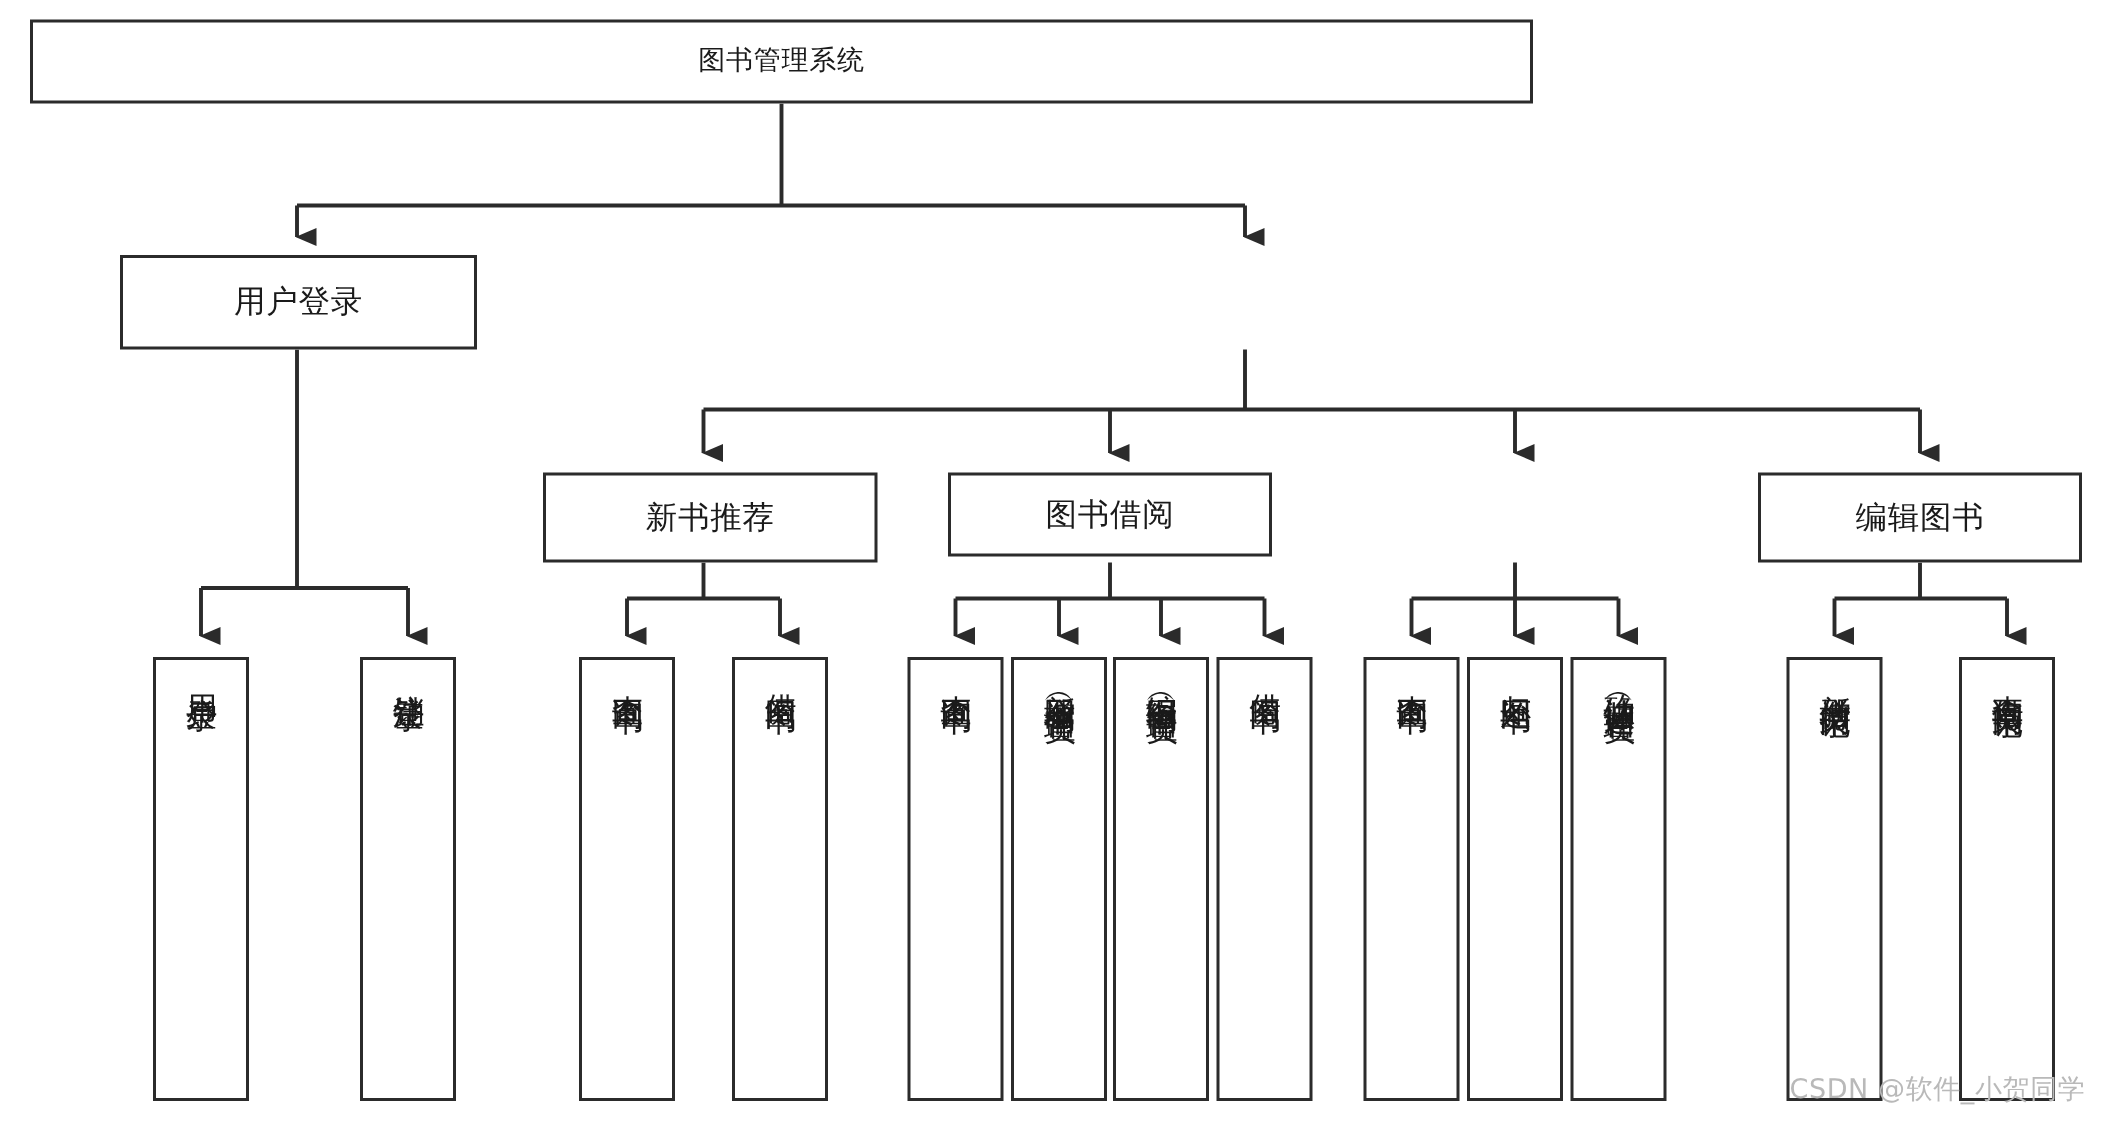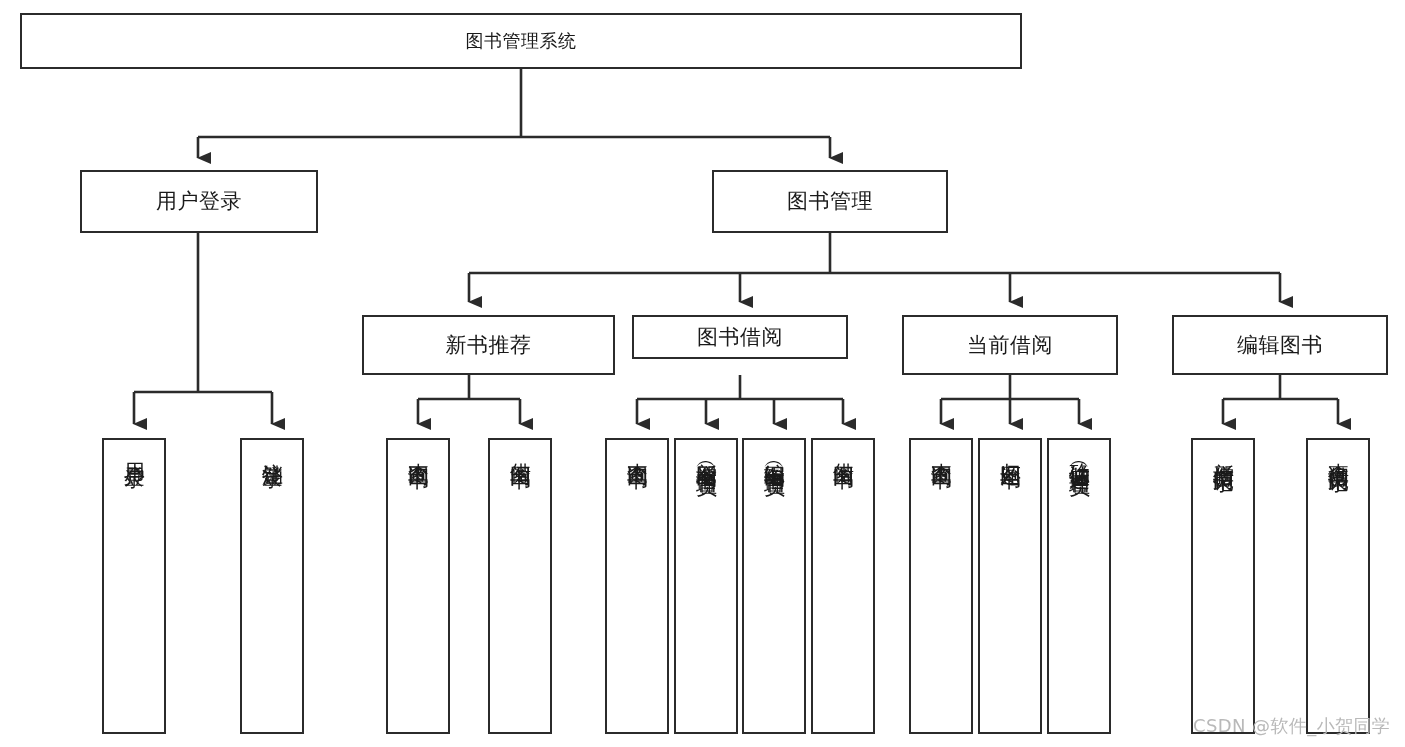--- a/index.html
+++ b/index.html
@@ -121,32 +121,26 @@
     </g>
   </svg>
 
   <div class="node horiz root" style="left:20px; top:13px; width:1002px; height:56px;">
     <span class="label">图书管理系统</span>
   </div>
 
   <div class="node horiz" style="left:80px; top:170px; width:238px; height:63px;">
     <span class="label">用户登录</span>
   </div>
-  <div class="node horiz" style="left:712px; top:170px; width:236px; height:63px;">
-    <span class="label">图书管理</span>
-  </div>
 
-  <div class="node horiz" style="left:362px; top:315px; width:253px; height:60px;">
+  <div class="node horiz" style="left:362px; top:315px; width:223px; height:60px;">
     <span class="label">新书推荐</span>
   </div>
-  <div class="node horiz" style="left:632px; top:315px; width:216px; height:44px;">
+  <div class="node horiz" style="left:632px; top:315px; width:216px; height:56px;">
     <span class="label">图书借阅</span>
-  </div>
-  <div class="node horiz" style="left:902px; top:315px; width:216px; height:60px;">
-    <span class="label">当前借阅</span>
   </div>
   <div class="node horiz" style="left:1172px; top:315px; width:216px; height:60px;">
     <span class="label">编辑图书</span>
   </div>
 
   <div class="node vert" style="left:102px; top:438px; width:64px; height:296px;">
     <span class="label">用户登录</span>
   </div>
   <div class="node vert" style="left:240px; top:438px; width:64px; height:296px;">
     <span class="label">注销登录</span>

